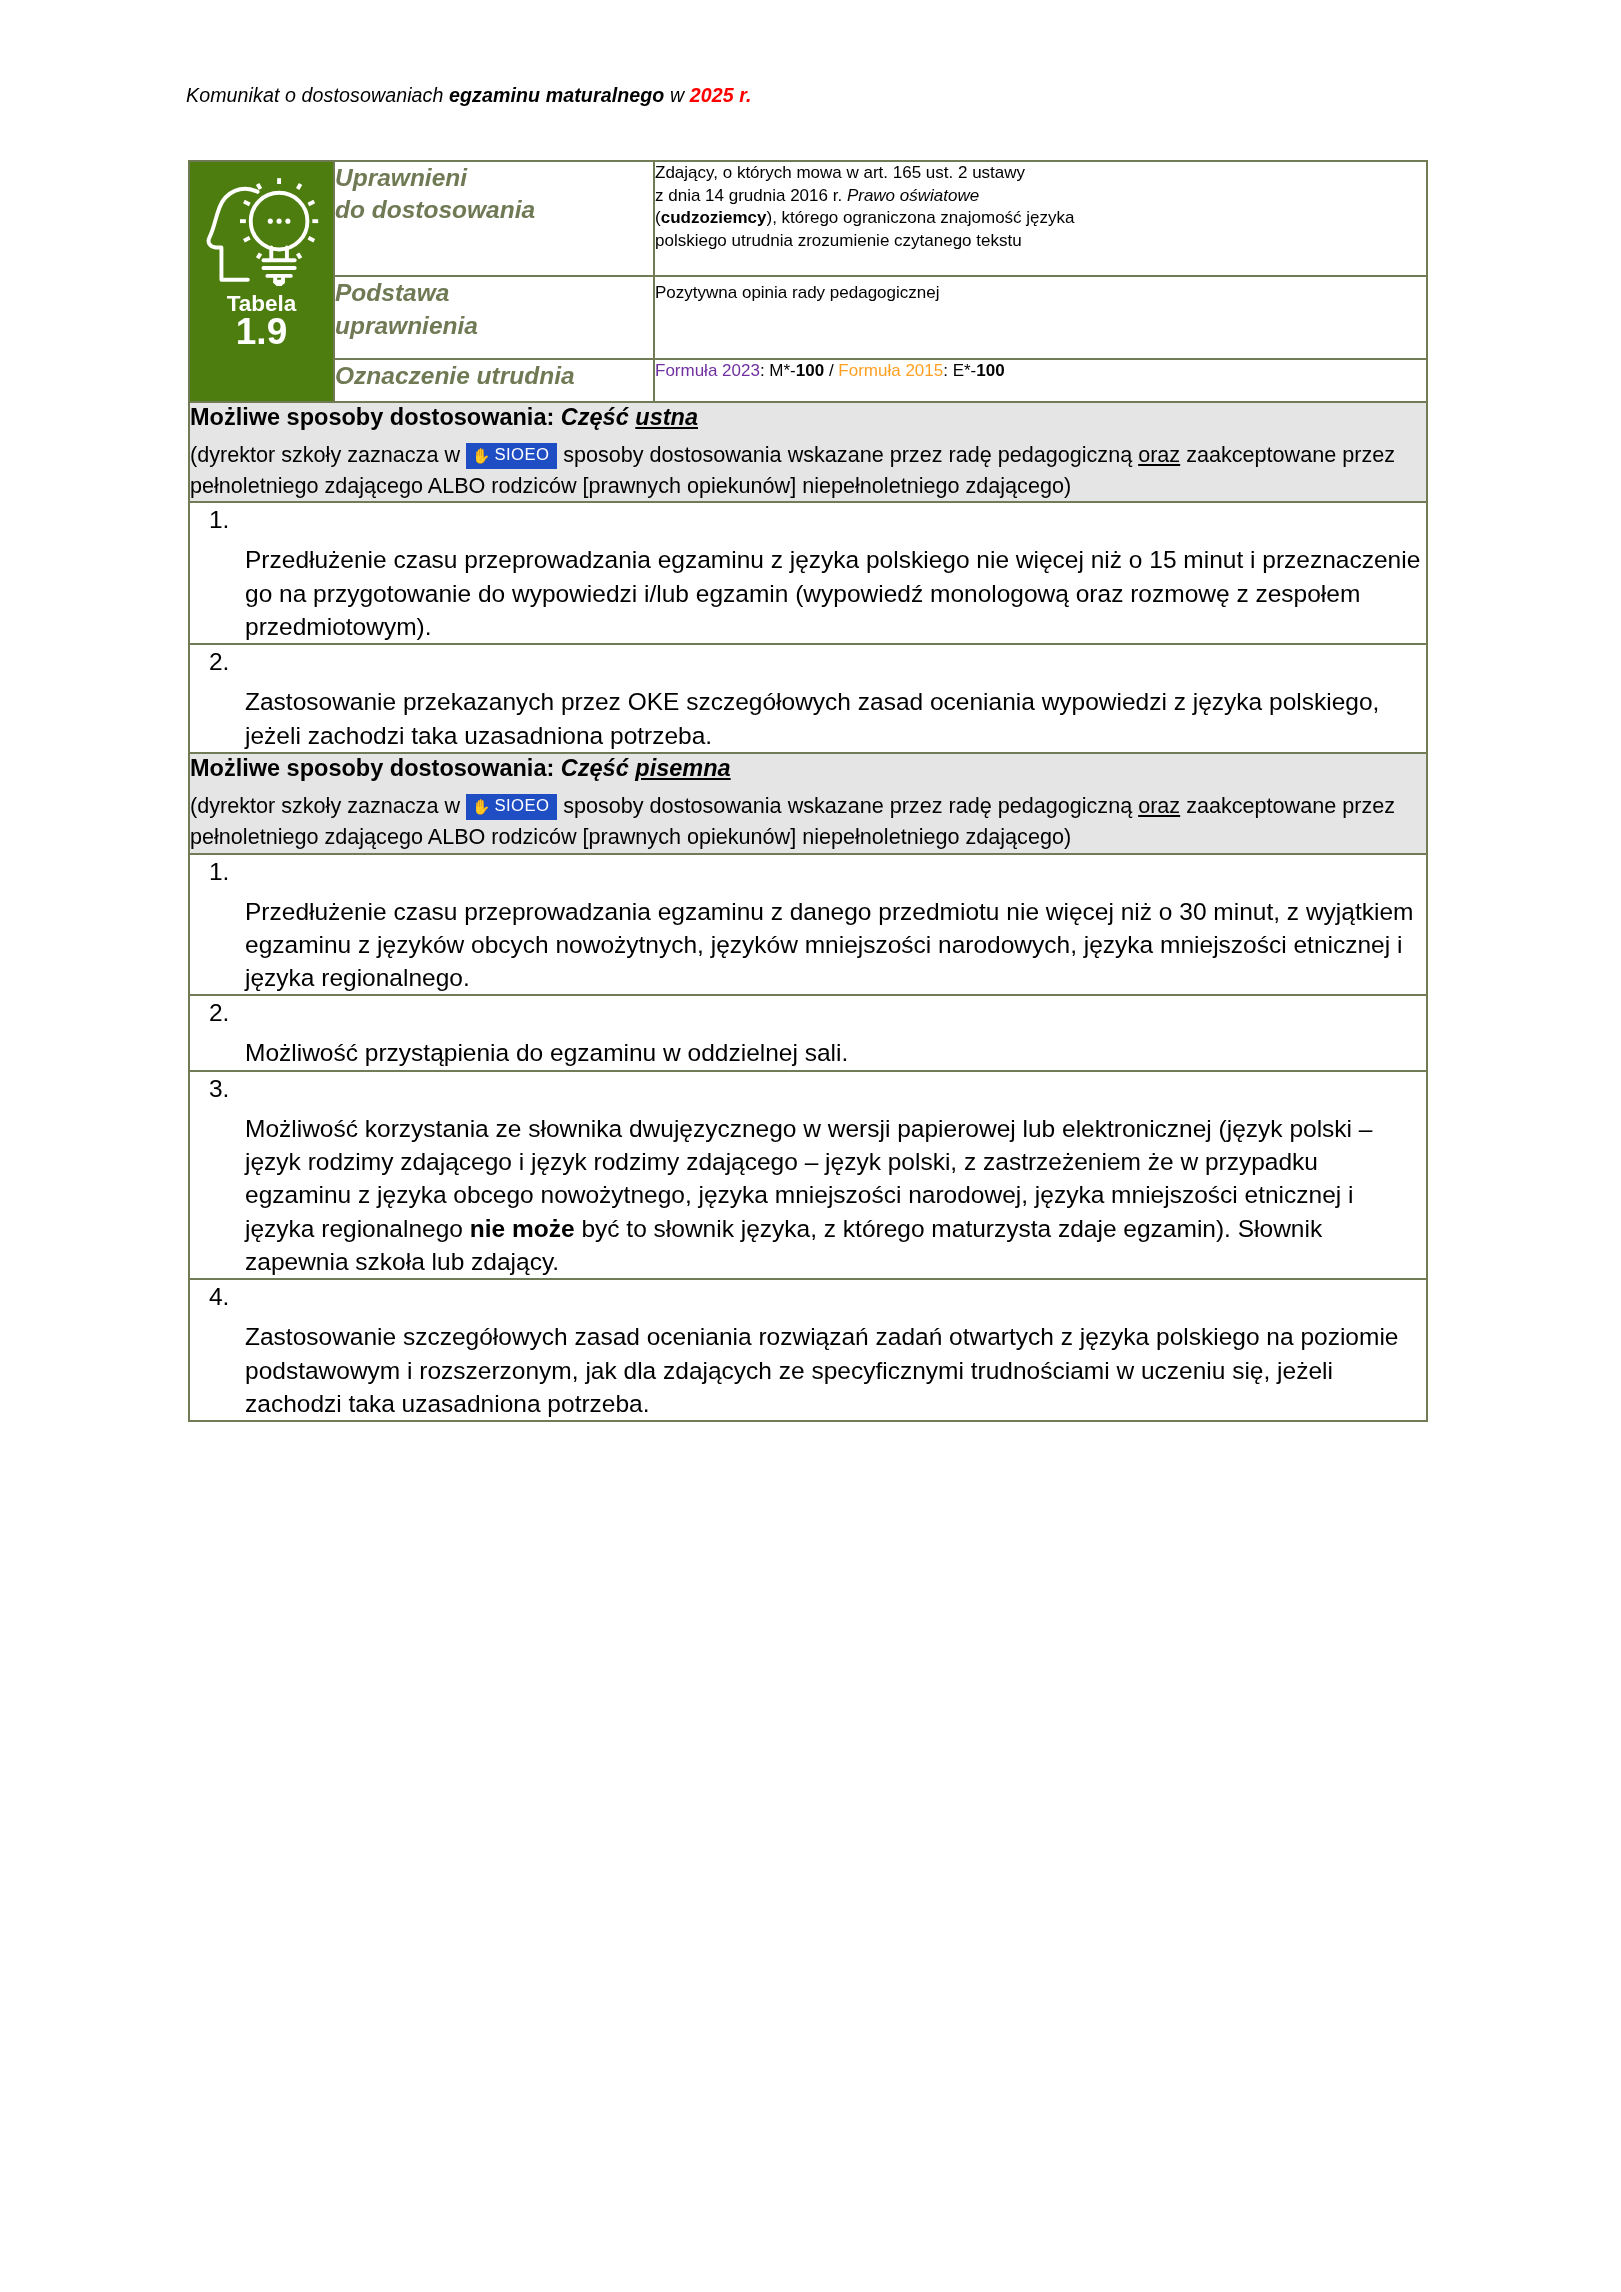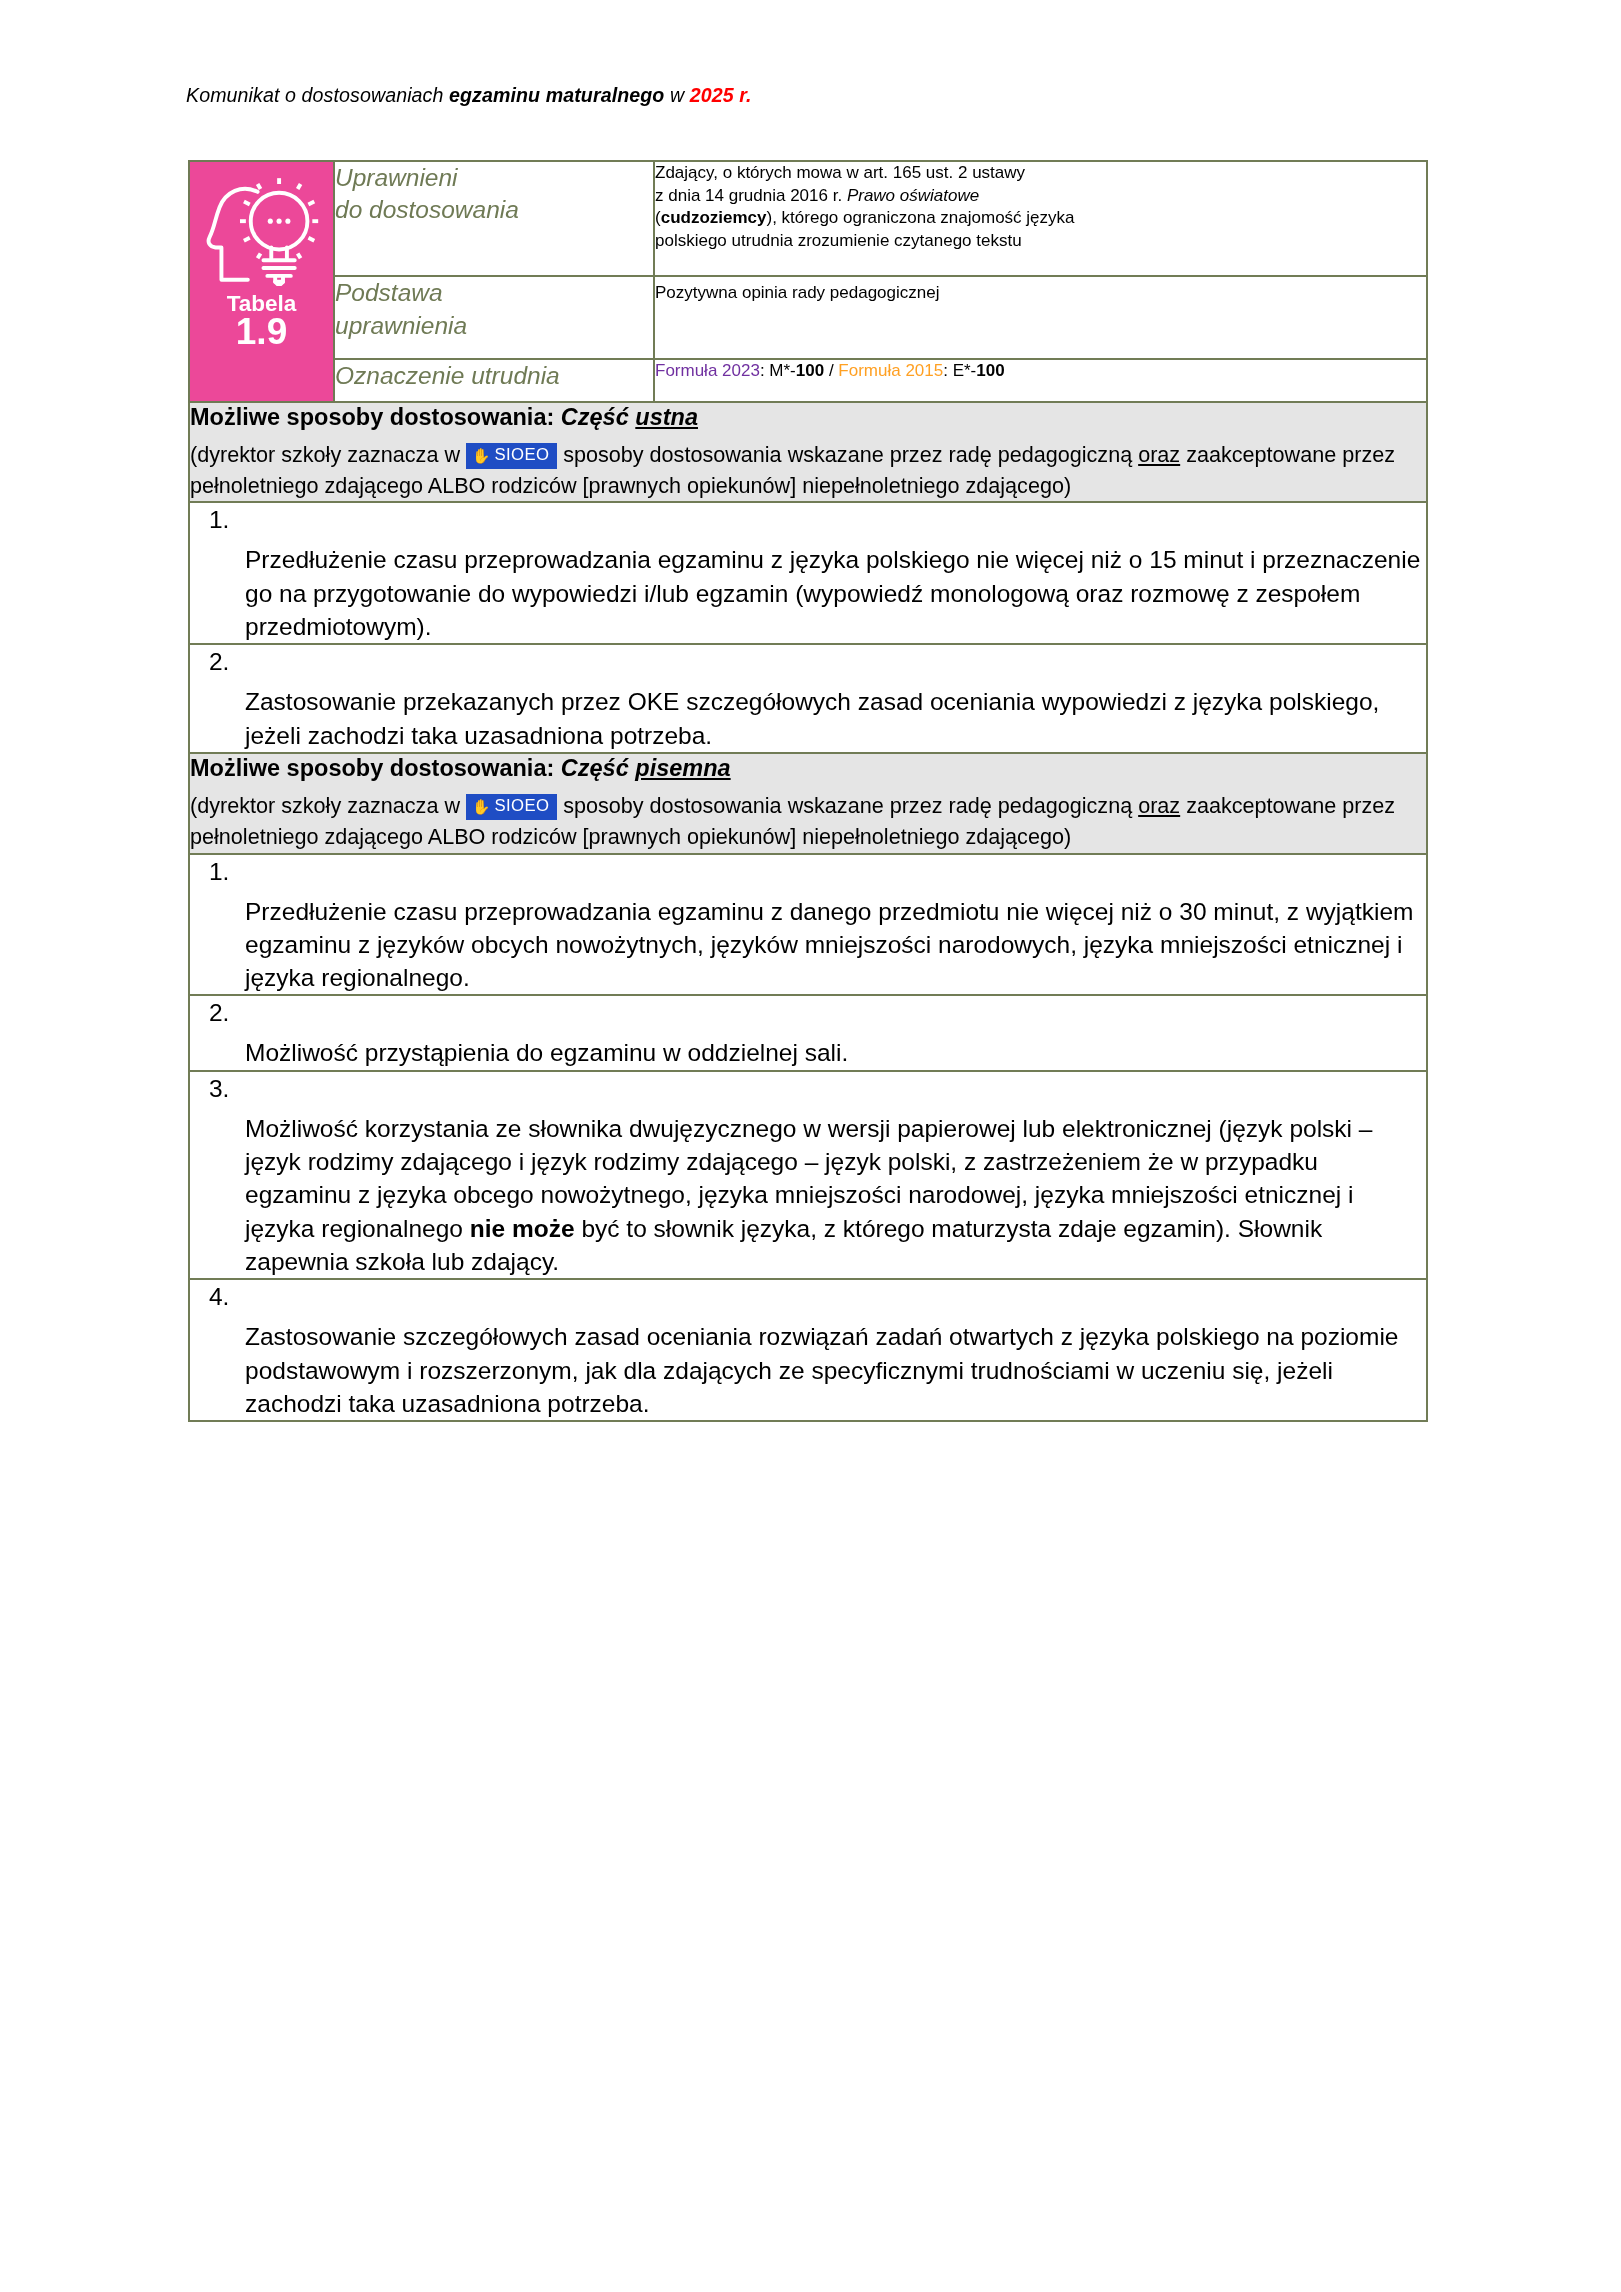--- a/index.html
+++ b/index.html
@@ -44,21 +44,21 @@
   }
   .tbl td {
     border: 2px solid #717c56;
     vertical-align: top;
     padding: 0;
   }
 
   
   .badge-cell {
     width: 145px;
-    background: #ec4899;
+    background: #4d7c0f;
     border: 2px solid #6f7a55 !important;
     text-align: center;
     vertical-align: top;
     position: relative;
   }
   .badge-inner {
     position: relative;
     height: 100%;
     min-height: 239px;
     display: flex;
@@ -88,20 +88,21 @@
   }
 
   
   .lbl-cell {
     width: 320px;
     color: #6f7a55;
     font-style: italic;
     font-size: 24.5px;
     line-height: 1.32;
     padding: 10.8px 0 10.8px 13.7px;
+    font-weight: bold;
   }
 
   
   .val-cell {
     font-size: 17px;
     line-height: 1.33;
     padding: 9.8px 9.8px 10.8px 13.7px;
   }
   .val-cell .it { font-style: italic; }
   .val-cell .bd { font-weight: bold; }

